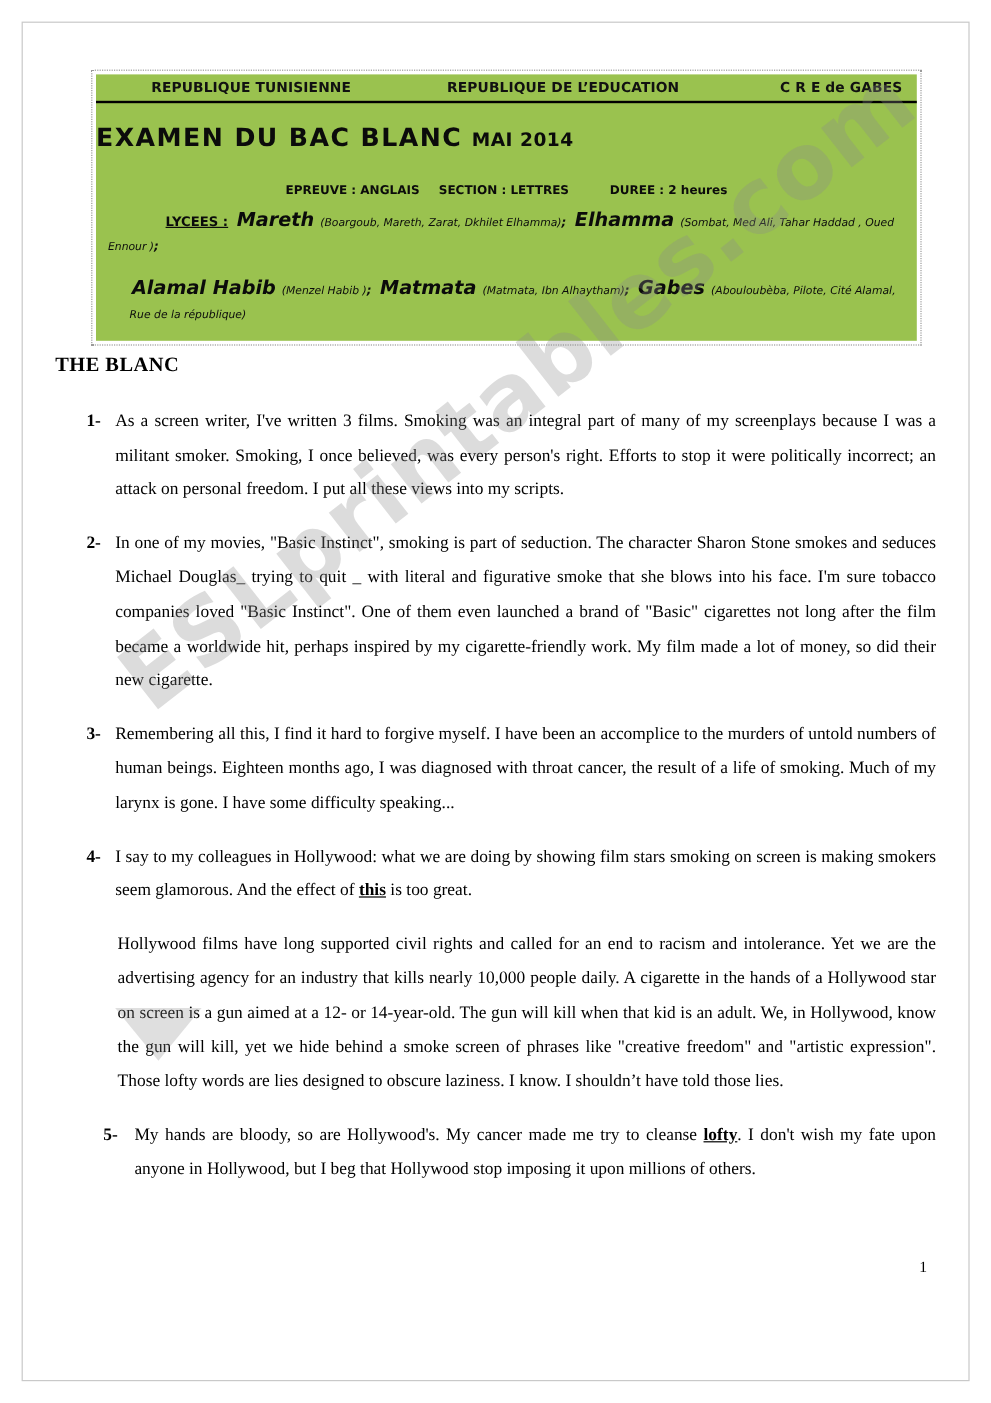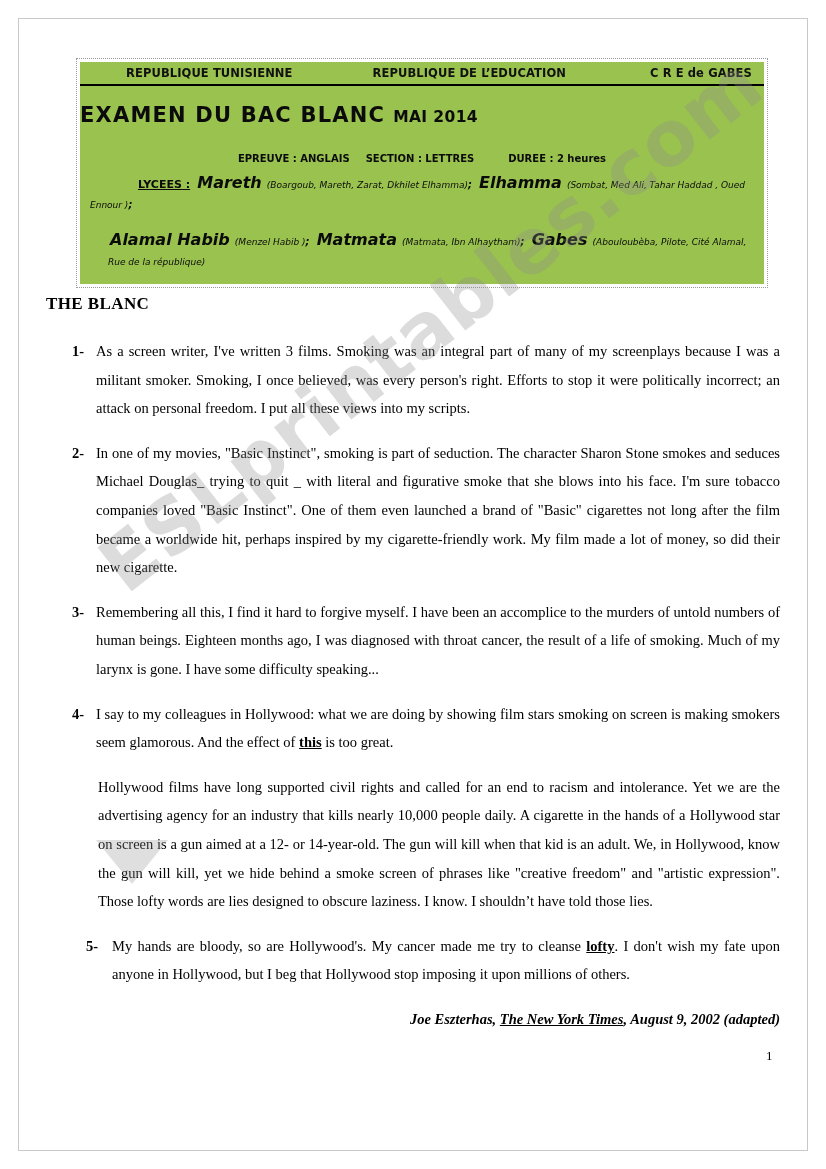--- a/index.html
+++ b/index.html
@@ -337,17 +337,16 @@
       <div class="ptext">Hollywood films have long supported civil rights and called for an end to racism and intolerance. Yet we are the advertising agency for an industry that kills nearly 10,000 people daily. A cigarette in the hands of a Hollywood star on screen is a gun aimed at a 12- or 14-year-old. The gun will kill when that kid is an adult. We, in Hollywood, know the gun will kill, yet we hide behind a smoke screen of phrases like "creative freedom" and "artistic expression". Those lofty words are lies designed to obscure laziness. I know. I shouldn’t have told those lies.</div>
     </div>
 
     <div class="para p5">
       <div class="num">5-</div>
       <div class="ptext"><span>My hands are bloody, so are Hollywood's. My cancer made me try to cleanse </span><span class="ul-bold">lofty</span><span>. I don't wish my fate upon anyone in Hollywood, but I beg that Hollywood stop imposing it upon millions of others.</span></div>
     </div>
 
   </div>
 
-  <div id="attribution"><span>Joe Eszterhas, </span><span class="nyt">The New York Times</span><span>, August 9, 2002 (adapted)</span></div>
 
   <div id="page-number">1</div>
 
 </div>
 
 </body></html>

